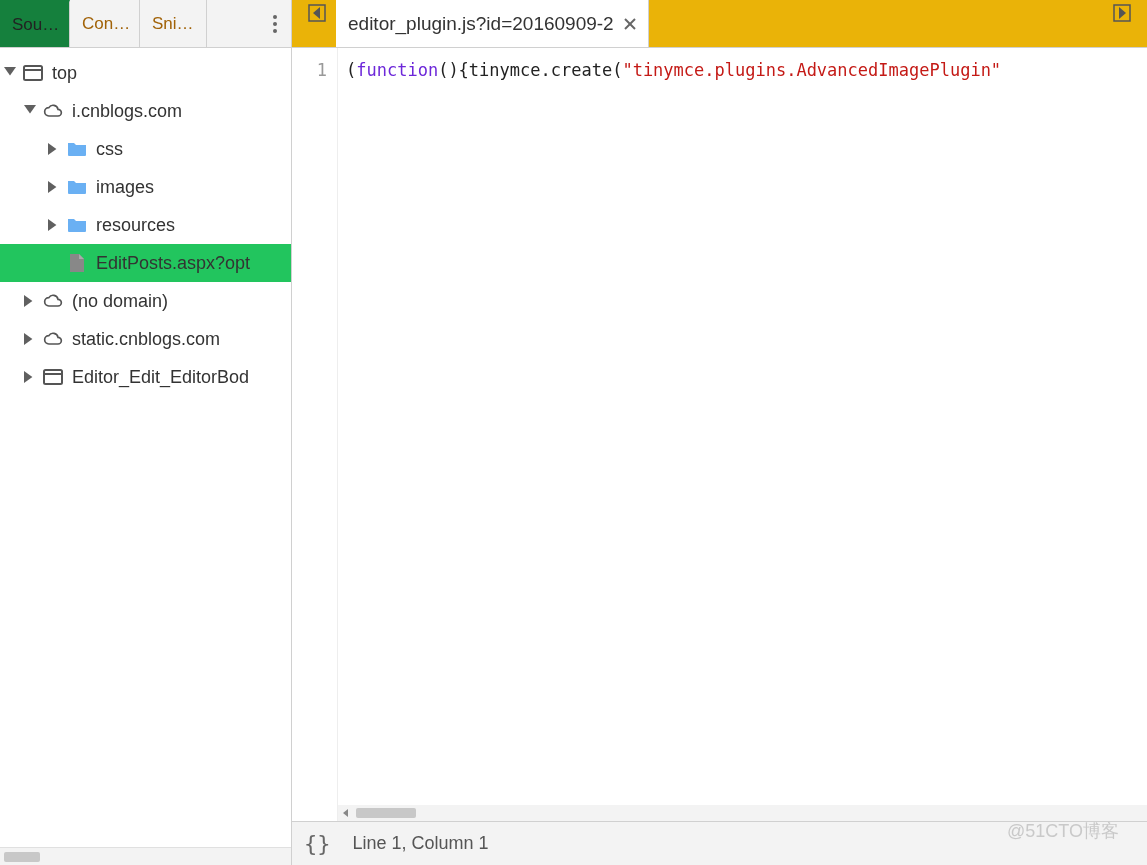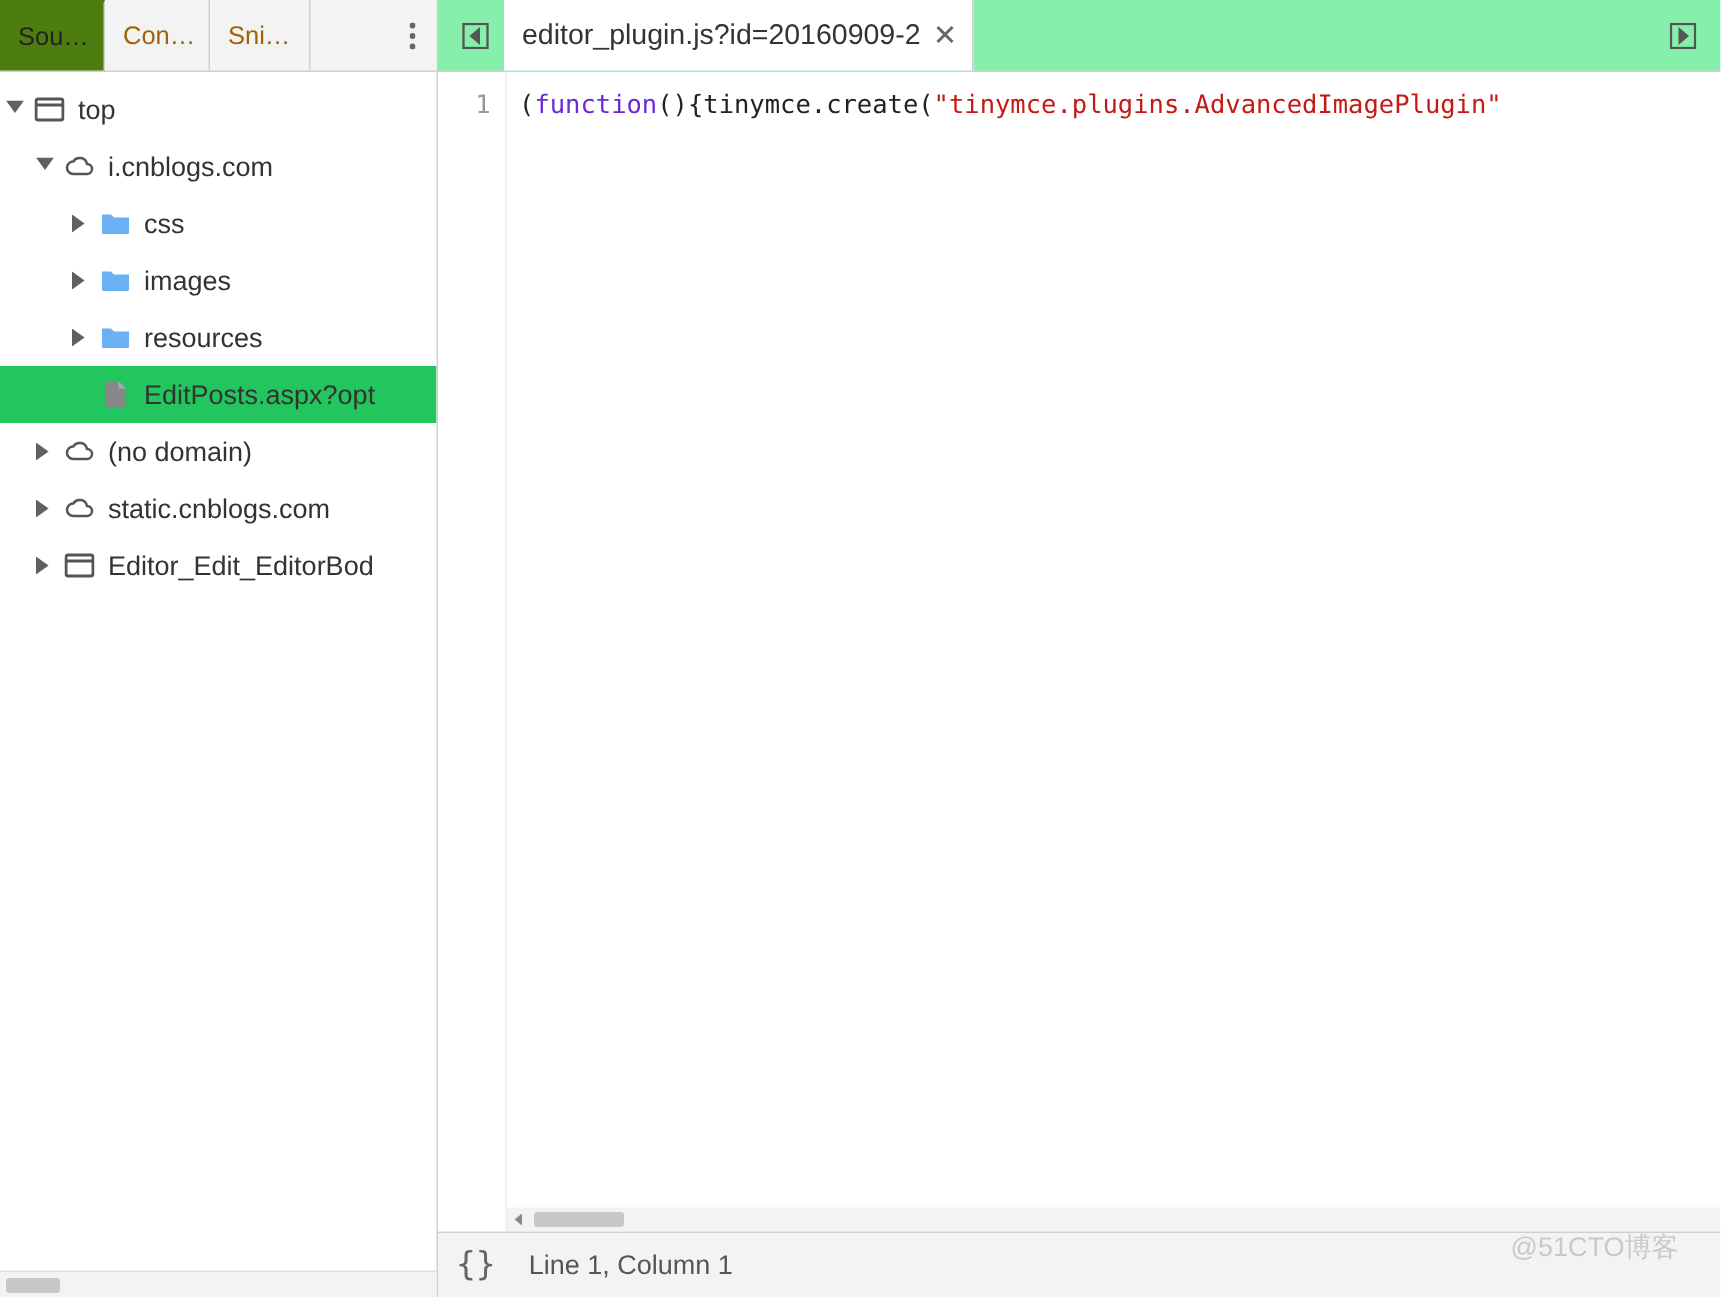--- a/index.html
+++ b/index.html
@@ -3,39 +3,39 @@
 <meta charset="utf-8">
 <style>
 * { margin:0; padding:0; box-sizing:border-box; }
 body { width:1147px; height:865px; font-family:"Segoe UI",Arial,sans-serif; font-size:15px; color:#333; background:#fff; overflow:hidden; position:relative; }
 .root { display:flex; flex-direction:row; width:100%; height:100%; }
 
 
 .left { width:292px; display:flex; flex-direction:column; border-right:1px solid #d0d0d0; background:#fff; }
 .tabs { display:flex; align-items:center; height:48px; border-bottom:1px solid #d0d0d0; background:#f3f3f3; position:relative; }
 .tab { padding:0 12px; height:100%; display:flex; align-items:center; font-size:17px; color:#a16207; cursor:pointer; border-right:1px solid #d0d0d0; max-width:70px; overflow:hidden; white-space:nowrap; }
-.tab.active { background:#4d7c0f; border-top:2px solid transparent; color:#222; }
+.tab.active { background:#15803d; border-top:2px solid transparent; color:#222; }
 .tab-more { margin-left:auto; padding:0 14px; height:100%; display:flex; align-items:center; cursor:pointer; }
 .tab-more svg { width:4px; height:18px; }
 
 .tree { flex:1; overflow:auto; padding-top:6px; }
 .node { display:flex; align-items:center; height:38px; white-space:nowrap; cursor:default; font-size:18px; color:#333; overflow:hidden; }
 .node.selected { background:#22c55e;text-align:right; }
 .arrow { width:12px; height:12px; margin-right:6px; flex-shrink:0; }
 .arrow svg { width:12px; height:12px; display:block; }
 .icon-slot { width:22px; height:22px; margin-right:8px; flex-shrink:0; display:flex; align-items:center; justify-content:center; }
 .icon-slot svg { width:20px; height:20px; display:block; }
 .node-label { overflow:hidden; text-overflow:clip; }
 
 .left-scroll { height:18px; background:#f3f3f3; border-top:1px solid #e0e0e0; display:flex; align-items:center; }
 .left-scroll .thumb { width:36px; height:10px; background:#c8c8c8; border-radius:2px; margin-left:4px; }
 
 
 .right { flex:1; display:flex; flex-direction:column; background:#fff; min-width:0; }
-.editor-tabs { height:48px; background:#86efac; border-bottom:1px solid #d0d0d0; display:flex; align-items:center; padding:0 6px; }
+.editor-tabs { height:48px; background:#eab308; border-bottom:1px solid #d0d0d0; display:flex; padding:0 6px; }
 .nav-btn { width:26px; height:26px; display:flex; align-items:center; justify-content:center; cursor:pointer; margin:0 6px; }
 .nav-btn svg { width:18px; height:18px; }
 .editor-tab { display:flex; align-items:center; gap:10px; padding:0 12px; height:100%; font-size:19px; color:#333; background:#fff; border-right:1px solid #d0d0d0; cursor:pointer; }
 .editor-tab .close { cursor:pointer; }
 .editor-tab .close svg { width:12px; height:12px; }
 .nav-right { margin-left:auto; }
 
 .code-area { flex:1; display:flex; overflow:hidden; position:relative; }
 .gutter { width:46px; text-align:right; padding:12px 10px 0 0; color:#999; font-family:Menlo,Consolas,monospace; font-size:17px; background:#fff; border-right:1px solid #eee; }
 .code { flex:1; padding:12px 0 0 8px; font-family:Menlo,Consolas,monospace; font-size:17px; white-space:pre; overflow:hidden; color:#222; }

